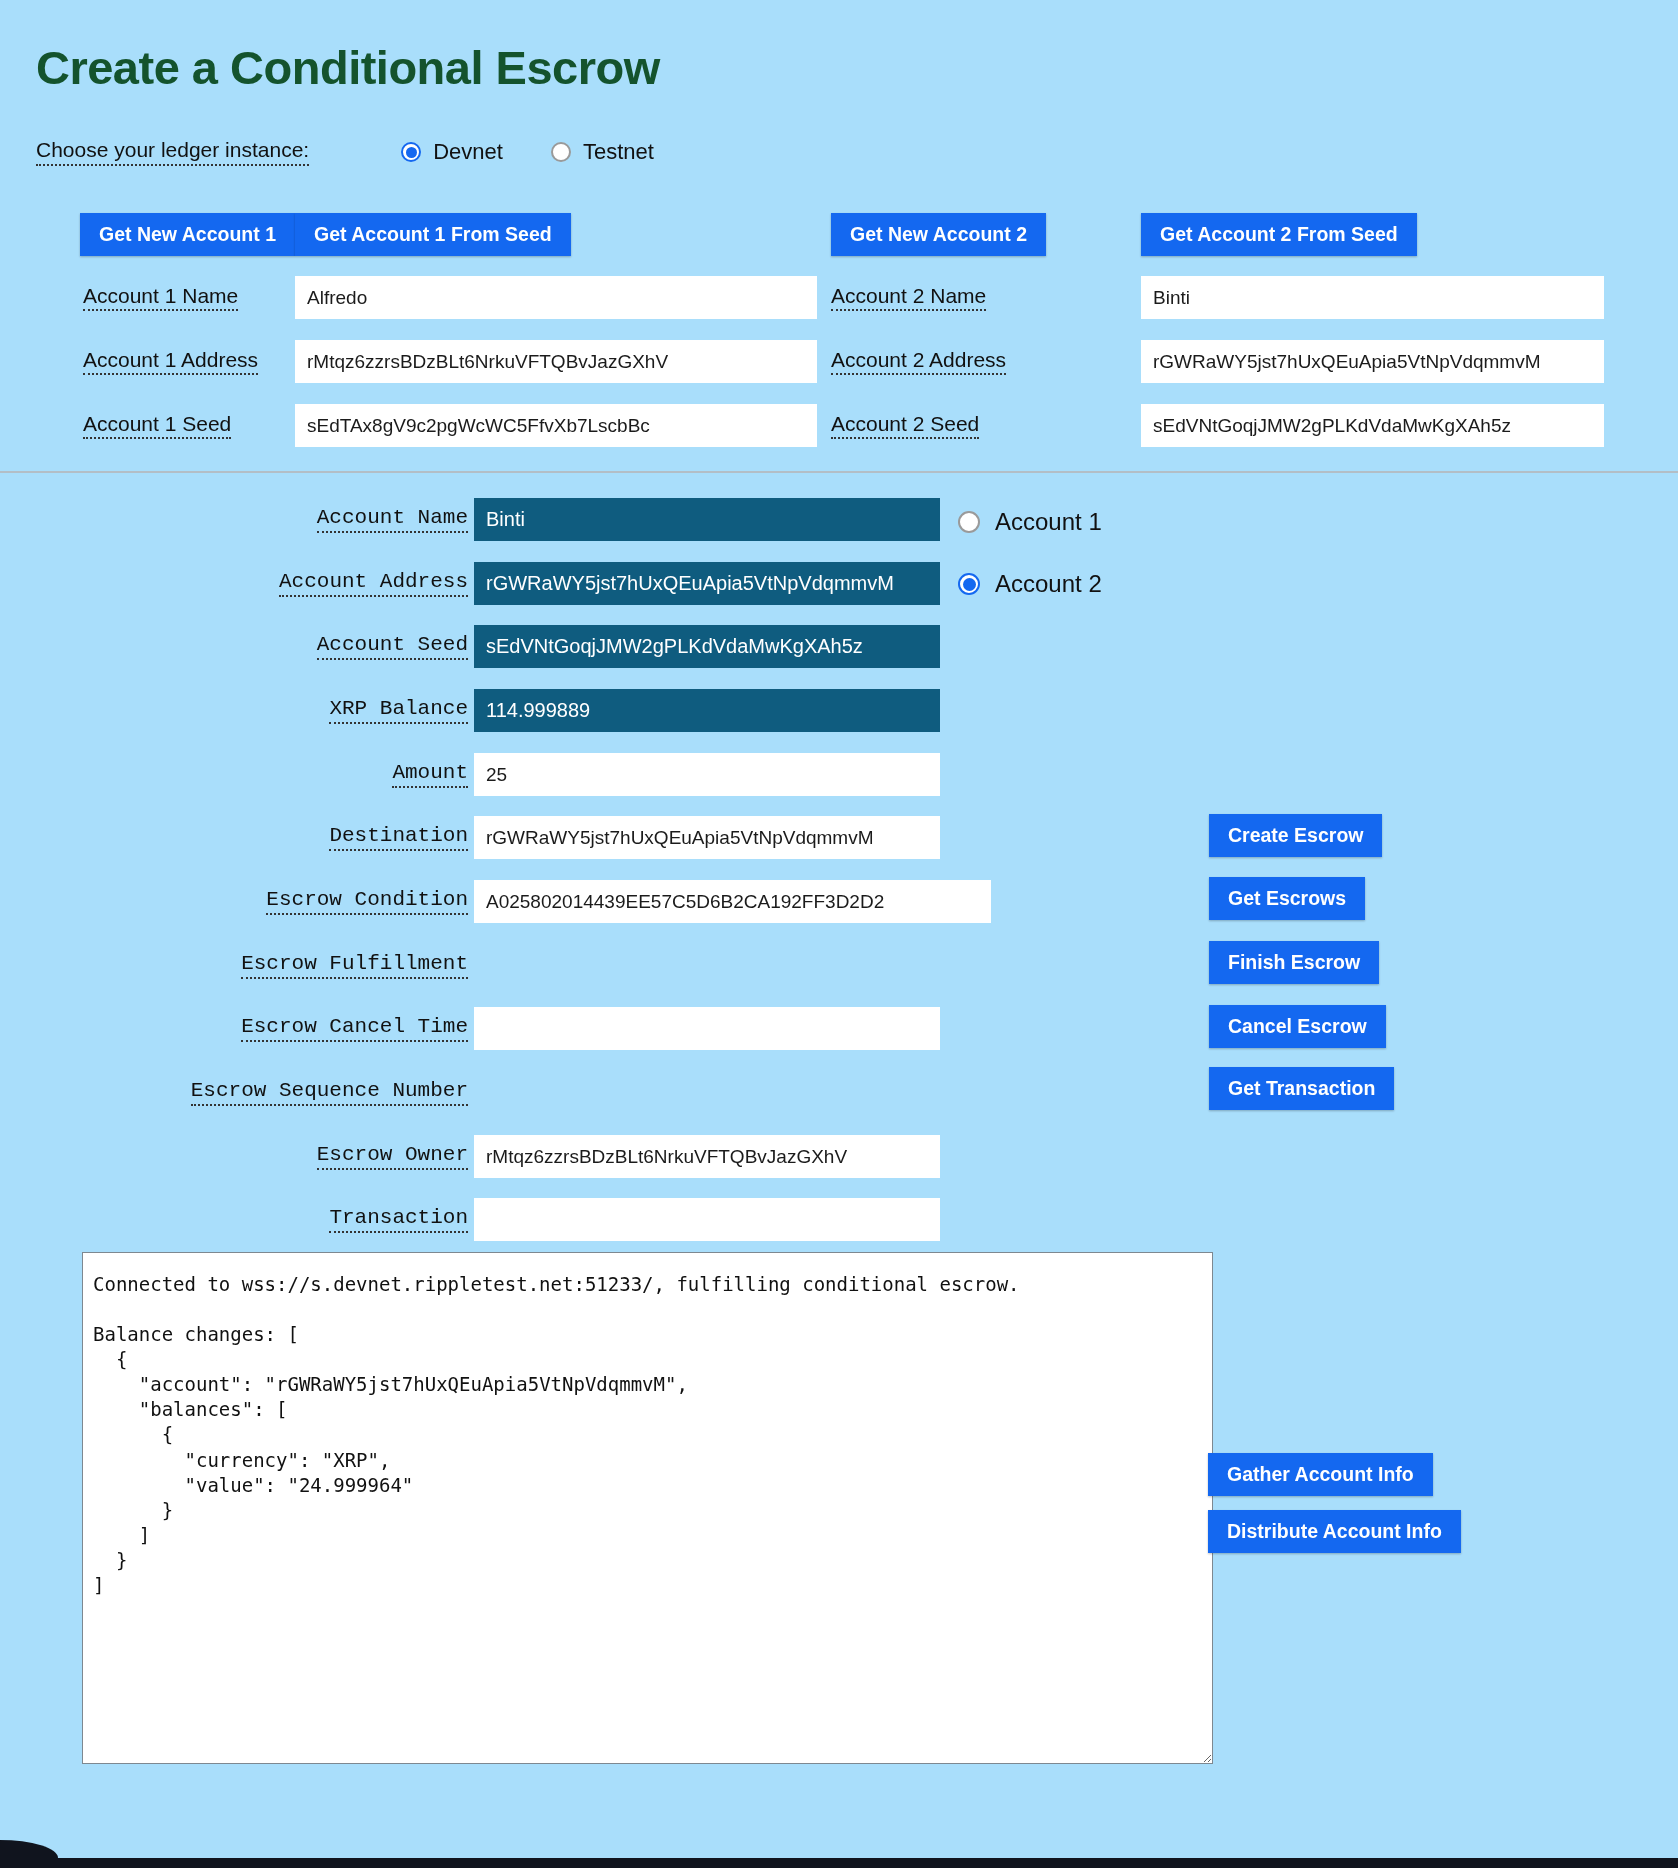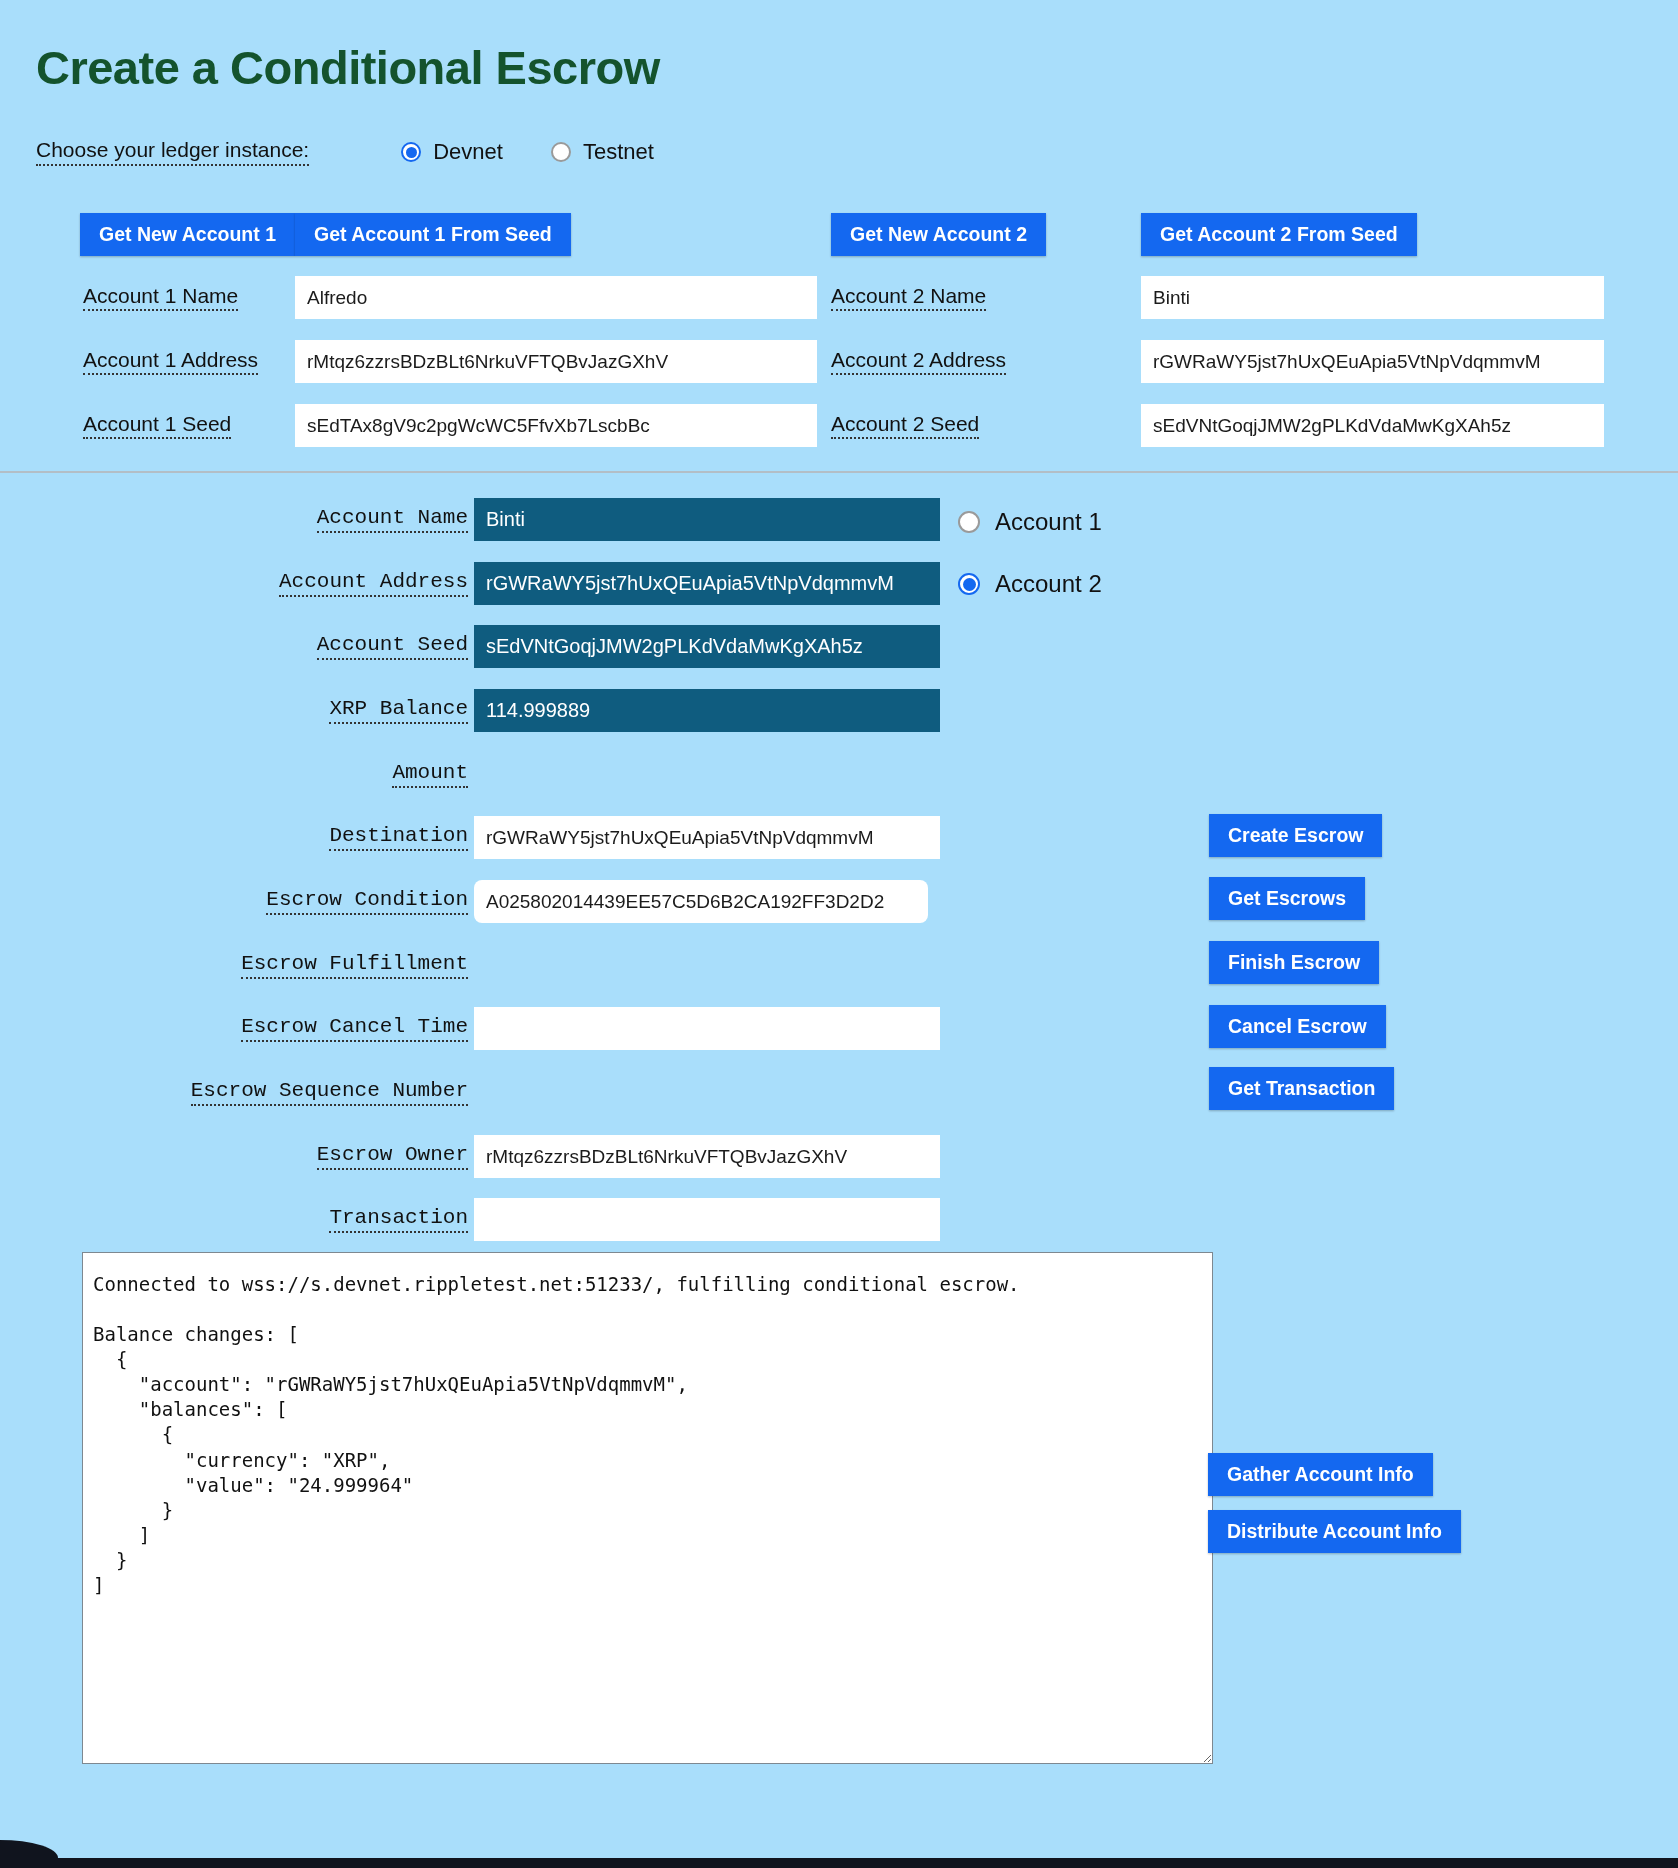--- a/index.html
+++ b/index.html
@@ -95,26 +95,27 @@
   <div class="mlabel" style="top:570px;"><span class="lbl dotted">Account Address</span></div>
   <div class="field-ro" style="left:474px;top:562px;width:466px;">rGWRaWY5jst7hUxQEuApia5VtNpVdqmmvM</div>
 
   <div class="mlabel" style="top:633px;"><span class="lbl dotted">Account Seed</span></div>
   <div class="field-ro" style="left:474px;top:625px;width:466px;">sEdVNtGoqjJMW2gPLKdVdaMwKgXAh5z</div>
 
   <div class="mlabel" style="top:697px;"><span class="lbl dotted">XRP Balance</span></div>
   <div class="field-ro" style="left:474px;top:689px;width:466px;">114.999889</div>
 
   <div class="mlabel" style="top:761px;"><span class="lbl dotted">Amount</span></div>
+  <input class="tinput" style="left: 474px; top: 753px; width: 466px;" value="25">
 
   <div class="mlabel" style="top:824px;"><span class="lbl dotted">Destination</span></div>
   <input class="tinput" style="left: 474px; top: 816px; width: 466px;" value="rGWRaWY5jst7hUxQEuApia5VtNpVdqmmvM">
 
   <div class="mlabel" style="top:888px;"><span class="lbl dotted">Escrow Condition</span></div>
-  <input class="tinput" style="left: 474px; top: 880px; width: 454px; border-radius: 8px;" value="A025802014439EE57C5D6B2CA192FF3D2D2">
+  <input class="tinput" style="left: 474px; top: 880px; width: 517px;" value="A025802014439EE57C5D6B2CA192FF3D2D2">
 
   <div class="mlabel" style="top:952px;"><span class="lbl dotted">Escrow Fulfillment</span></div>
 
   <div class="mlabel" style="top:1015px;"><span class="lbl dotted">Escrow Cancel Time</span></div>
   <input class="tinput" style="left: 474px; top: 1007px; width: 466px;" value="">
 
   <div class="mlabel" style="top:1079px;"><span class="lbl dotted">Escrow Sequence Number</span></div>
 
   <div class="mlabel" style="top:1143px;"><span class="lbl dotted">Escrow Owner</span></div>
   <input class="tinput" style="left: 474px; top: 1135px; width: 466px;" value="rMtqz6zzrsBDzBLt6NrkuVFTQBvJazGXhV">

